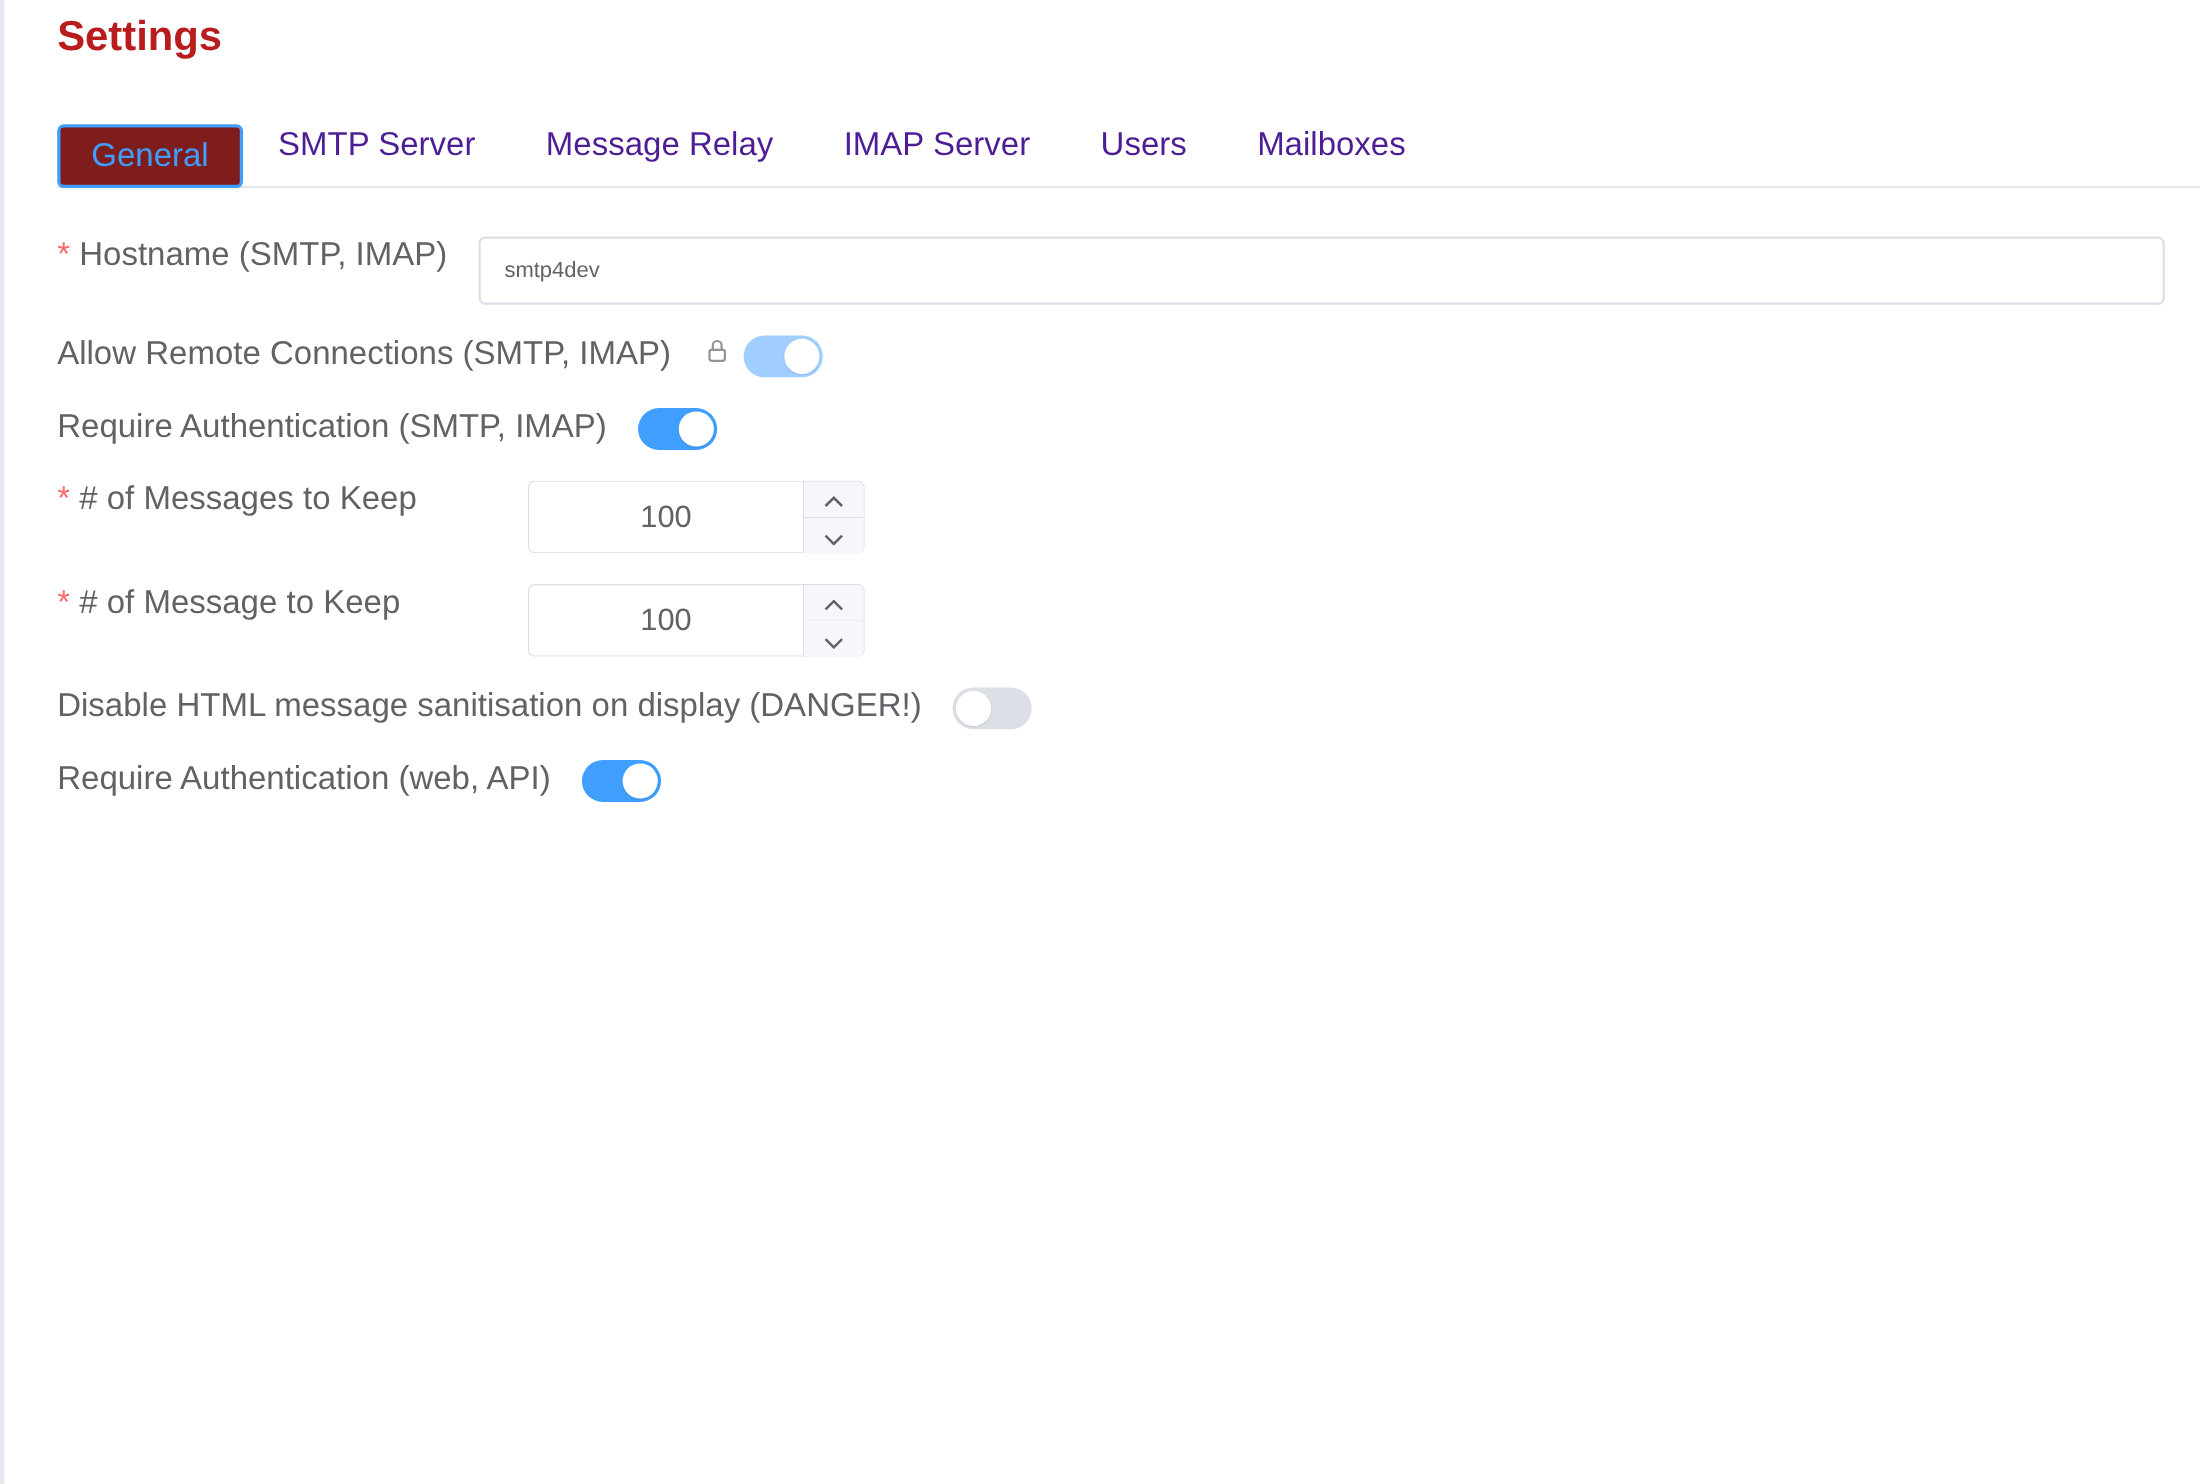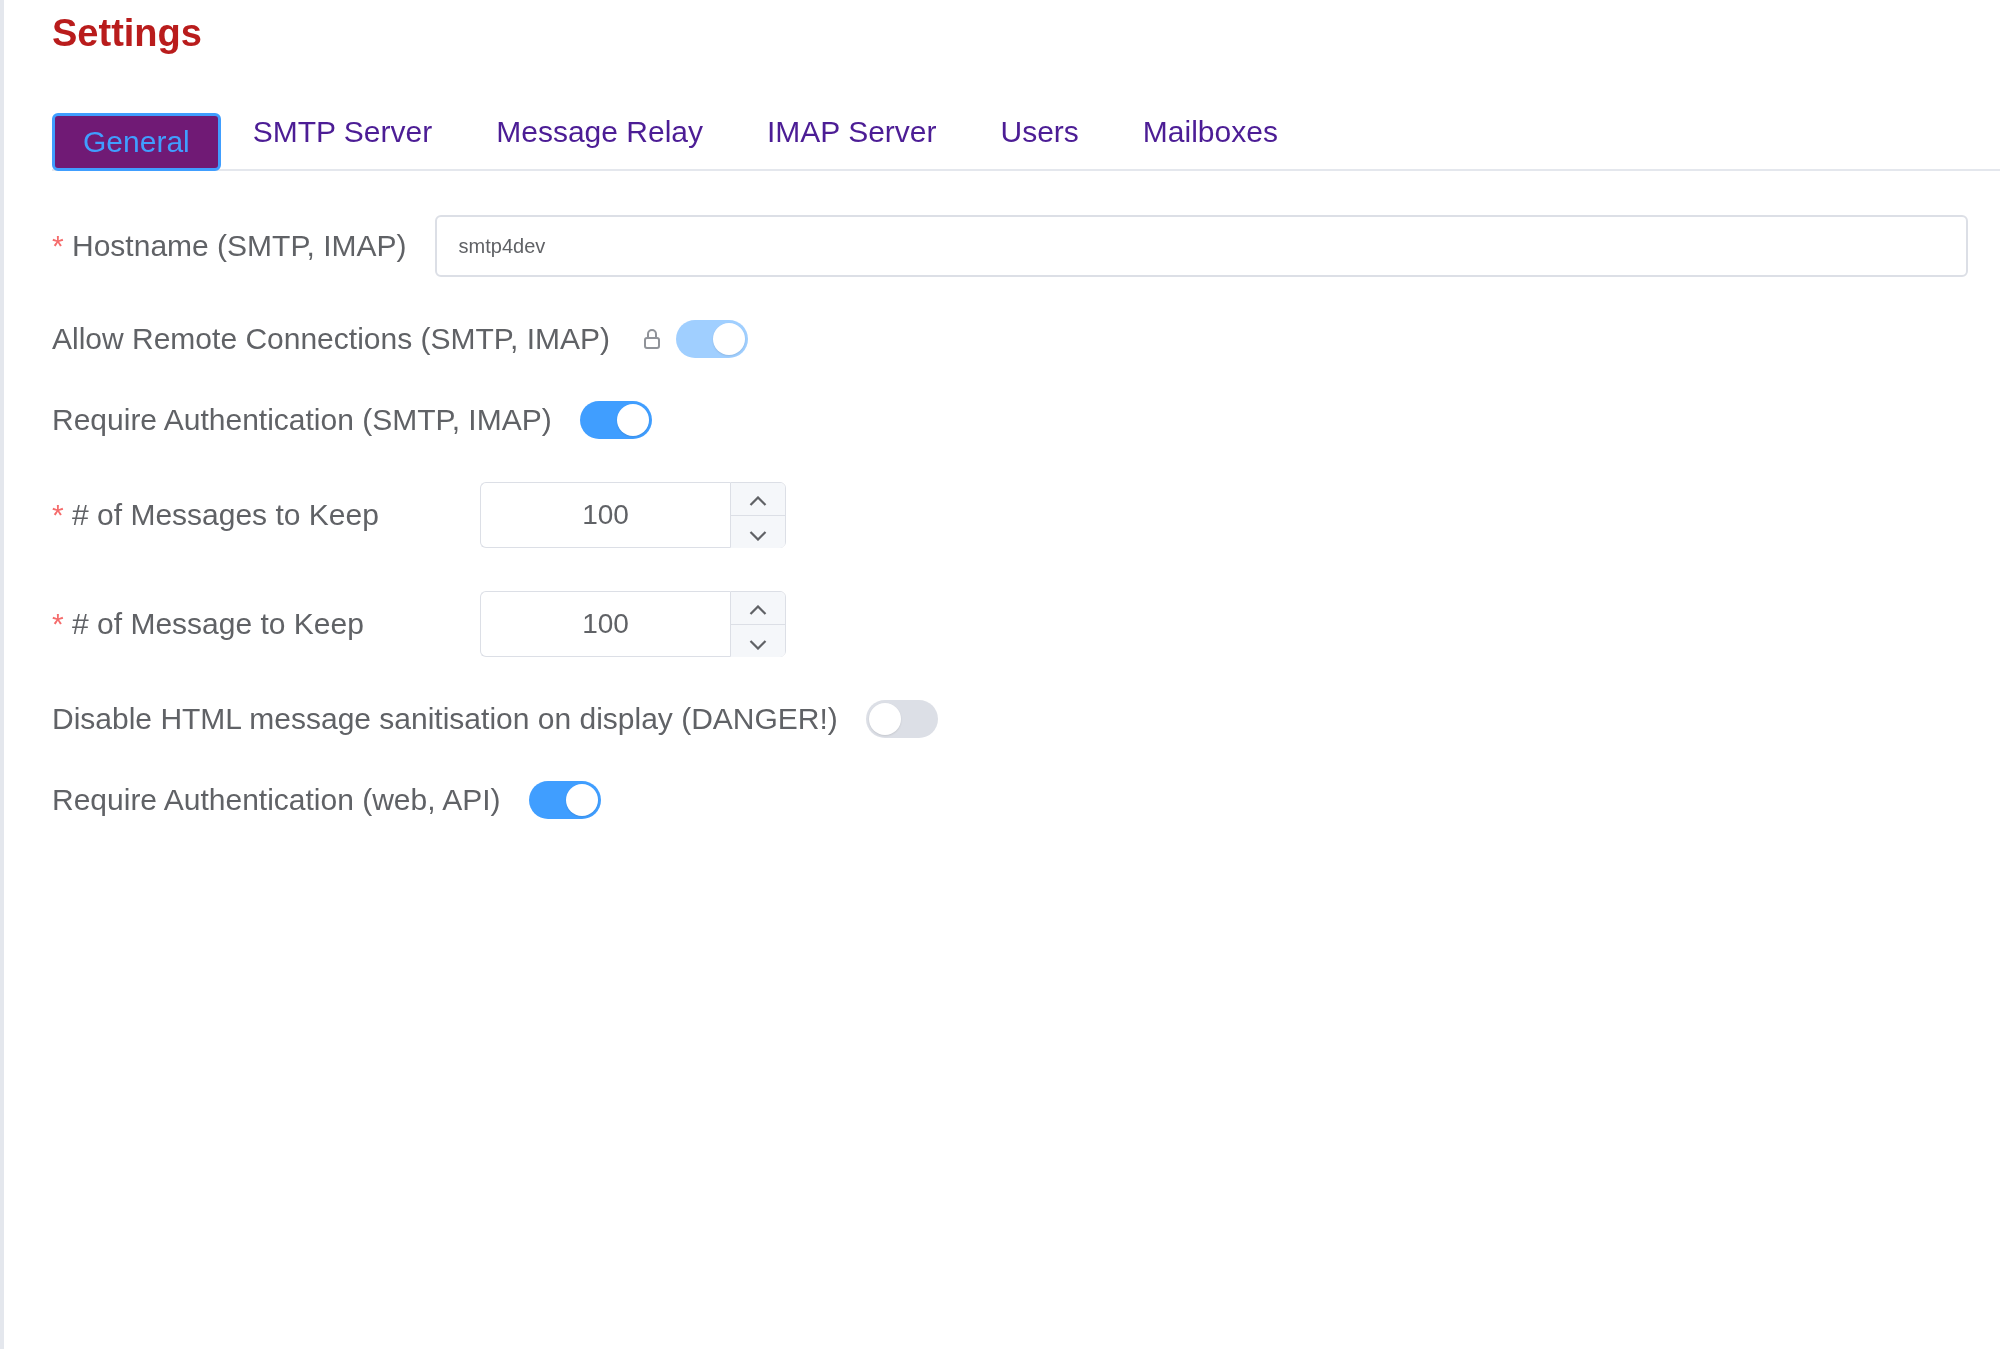--- a/index.html
+++ b/index.html
@@ -50,32 +50,31 @@
     color: #4c1d95;
     cursor: pointer;
     user-select: none;
   }
   .tab.active {
     color: var(--primary);
     border: 3px solid var(--primary);
     border-radius: 6px;
     padding: 9px 28px;
     margin-bottom: -2px;
-    background: #701a75;
+    background: #7f1d1d;
   }
 
   
   .form {
     margin: 44px 0 0 48px;
     max-width: 1920px;
   }
   .row {
     display: flex;
-    align-items: center;
-    margin-bottom: 43px;
+    margin-bottom: 28px;
   }
   .label {
     font-size: 30px;
     color: #606266;
     margin-right: 28px;
     white-space: nowrap;
   }
   .req::before {
     content: "* ";
     color: var(--danger);

